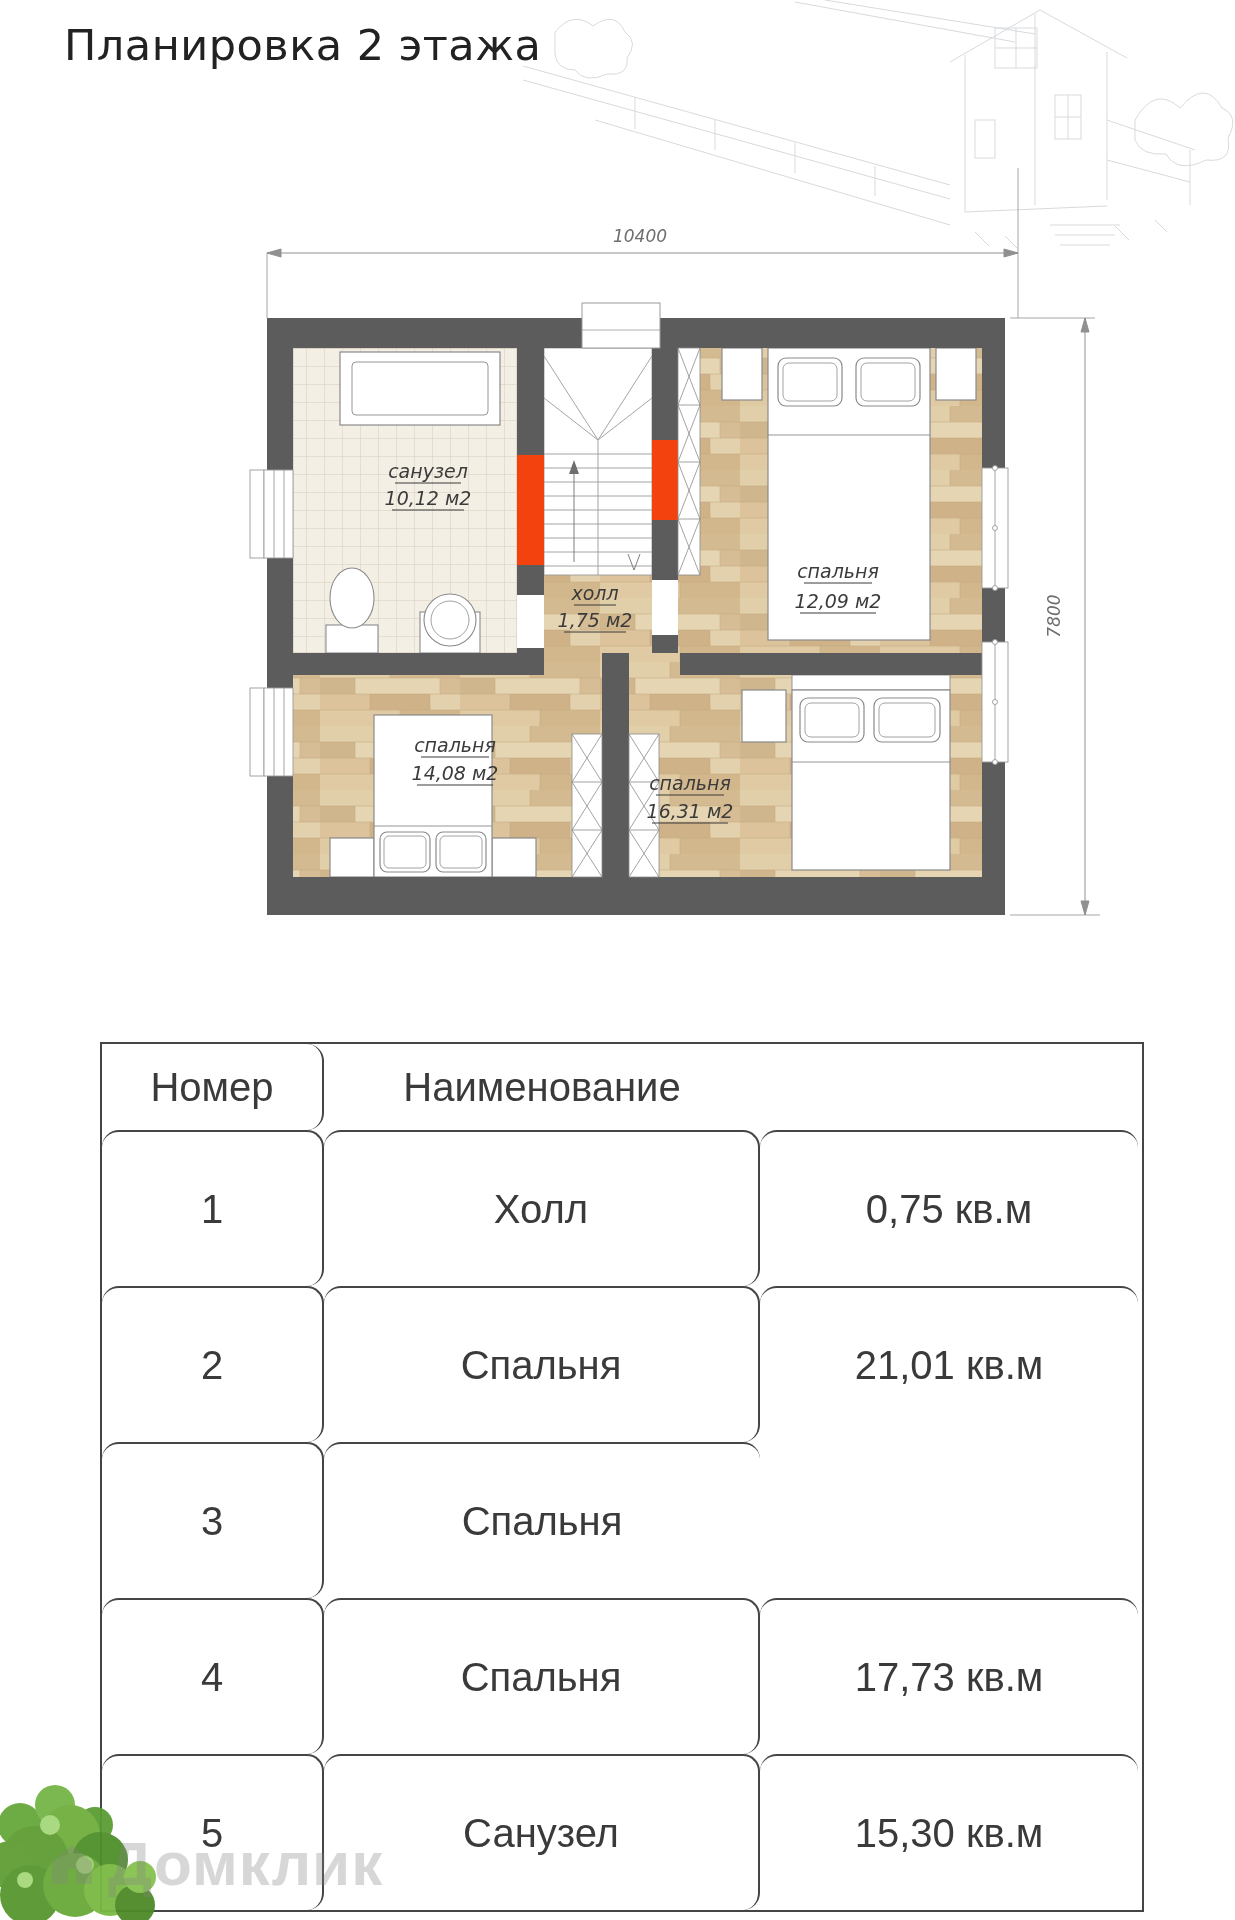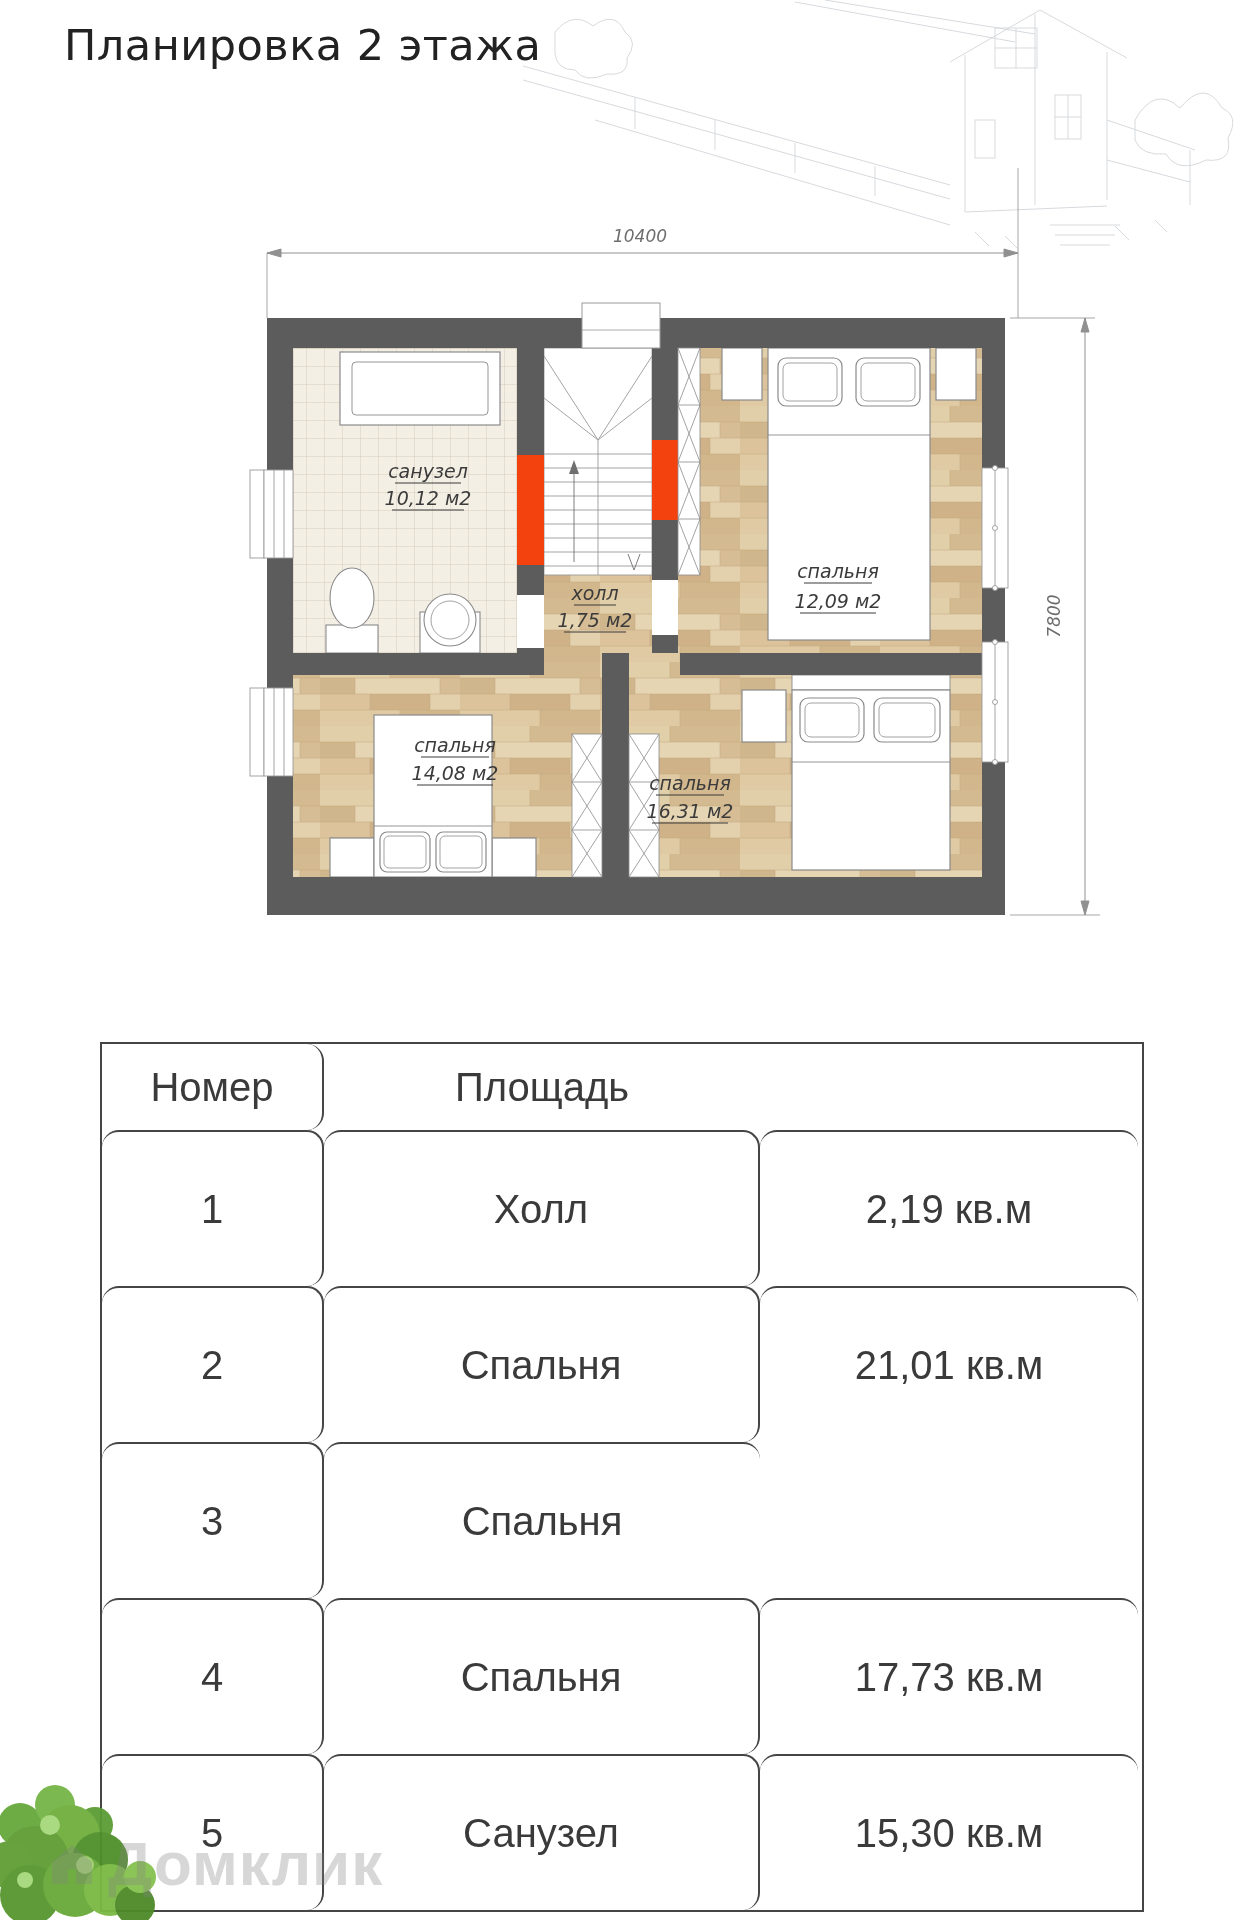--- a/index.html
+++ b/index.html
@@ -227,26 +227,26 @@
       <path d="M905 168 V765" fill="none"></path>
       <path d="M830 168 h85 M830 765 h90" fill="none" stroke-width="0.8"></path>
       <path d="M905 168 l-4 14 h8 Z M905 765 l-4 -14 h8 Z"></path>
     </g>
     <text class="dlabel" x="880" y="466" text-anchor="middle" transform="rotate(-90 880 466)">7800</text>
   </svg>
 
   <div class="area-table">
     <div class="trow header">
       <div class="cell">Номер</div>
-      <div class="cell">Площадь</div>
+      <div class="cell">Наименование</div>
     </div>
     <div class="trow">
       <div class="cell num-small">1</div>
       <div class="cell">Холл</div>
-      <div class="cell">2,19 кв.м</div>
+      <div class="cell">0,75 кв.м</div>
     </div>
     <div class="trow">
       <div class="cell">2</div>
       <div class="cell">Спальня</div>
       <div class="cell">21,01 кв.м</div>
     </div>
     <div class="trow">
       <div class="cell">3</div>
       <div class="cell">Спальня</div>
     </div>

